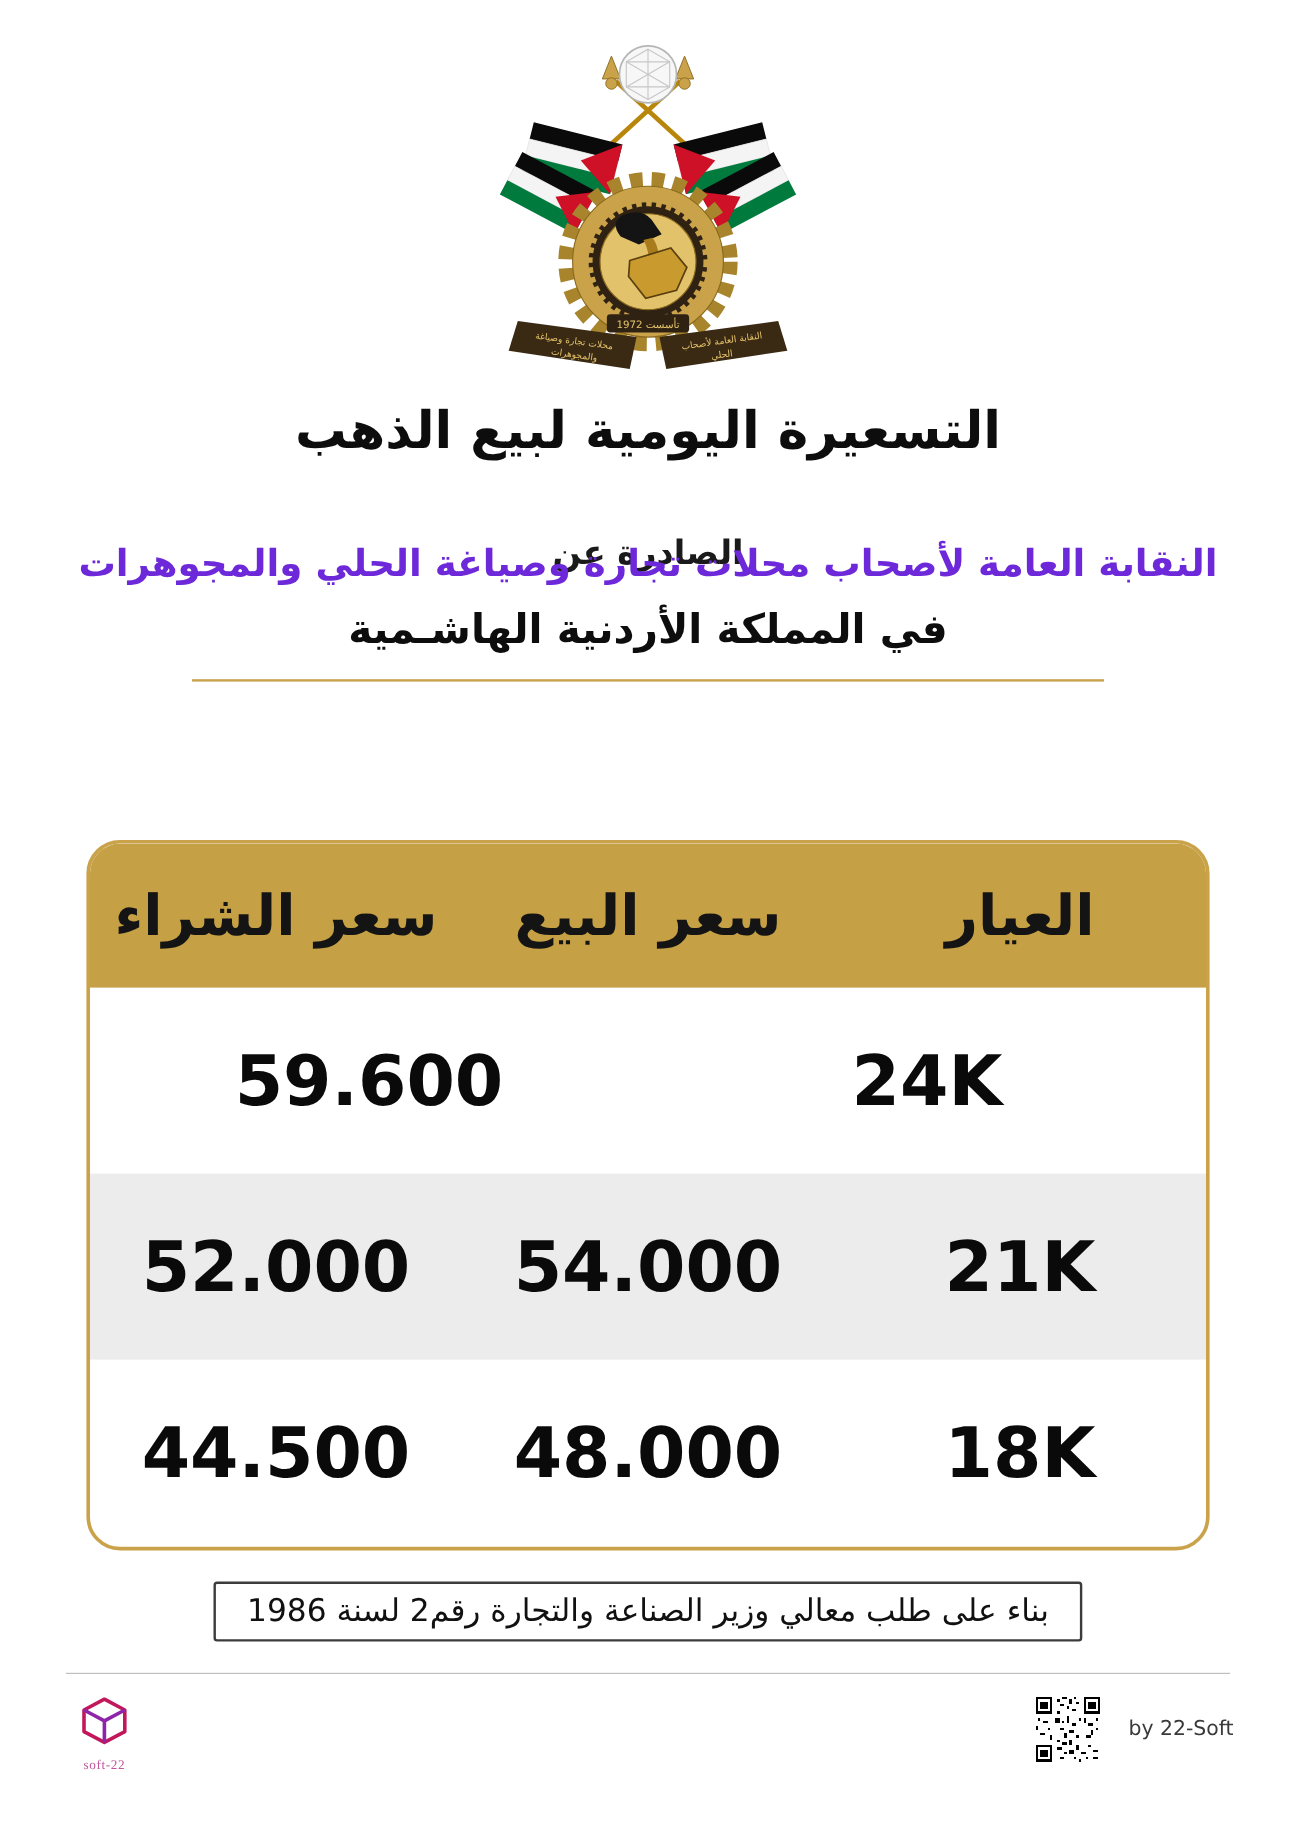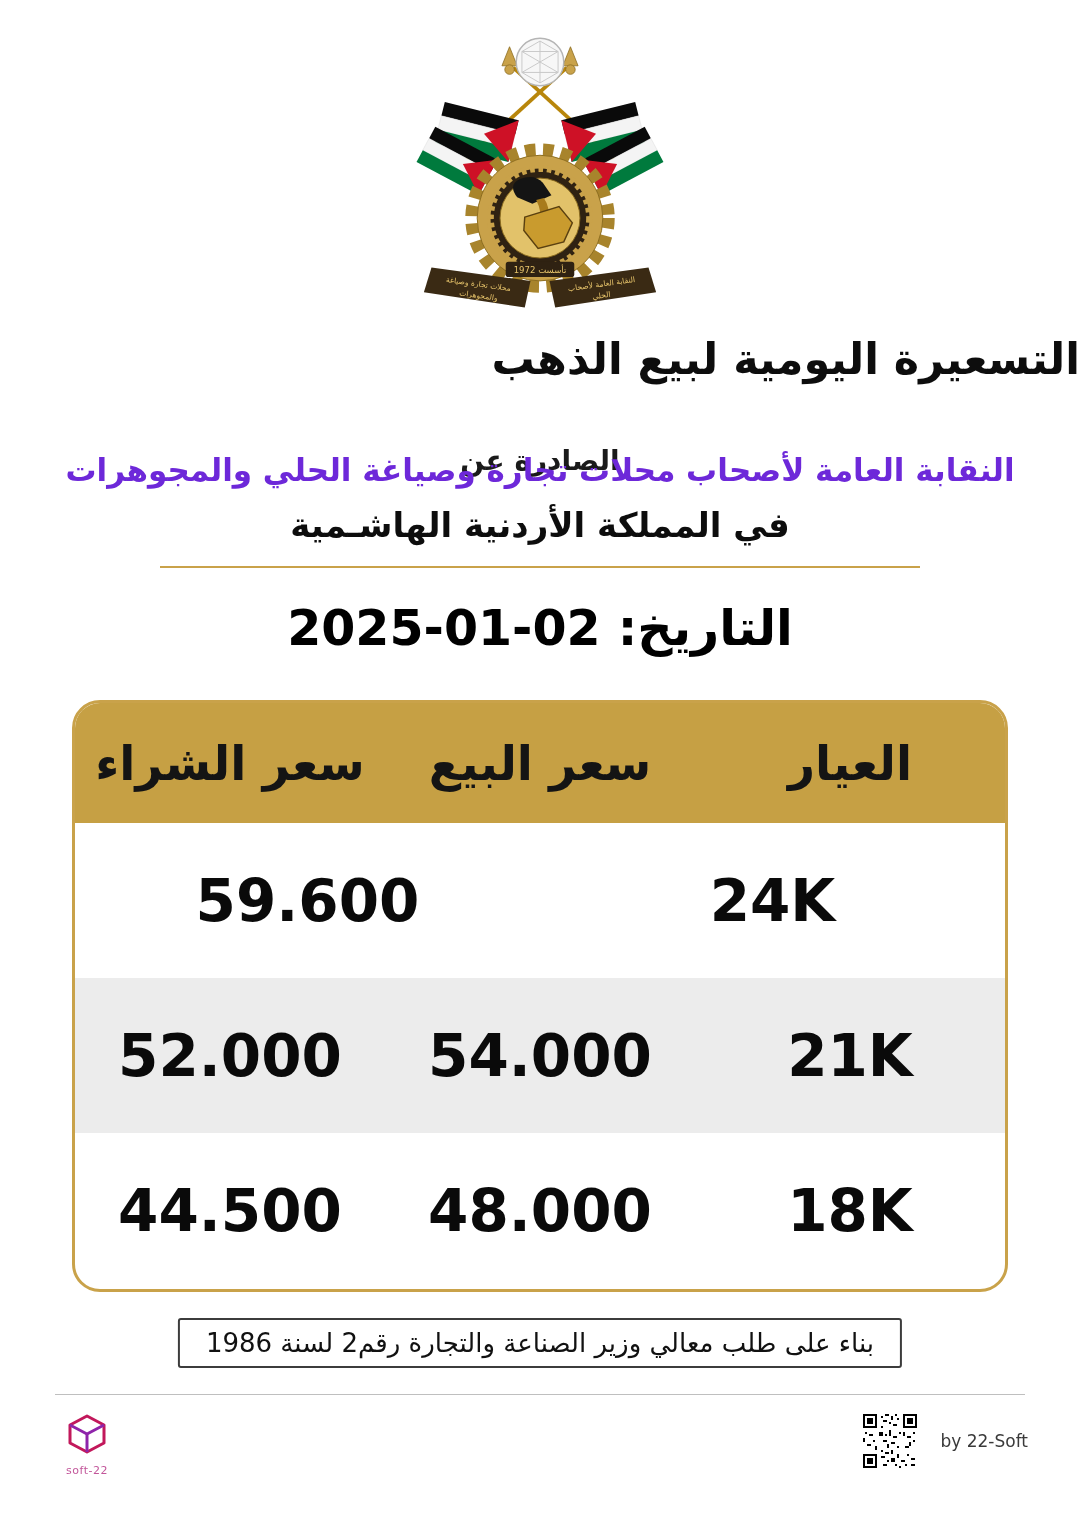--- a/index.html
+++ b/index.html
@@ -16,21 +16,21 @@
 
   
   .logo-wrap {
     position:absolute; top:22px; left:50%; transform:translateX(-50%);
     width:300px; height:316px; text-align:center;
   }
 
   
   .title {
     position:absolute; top:334px; width:100%;
-    text-align:right; font-size:43px; font-weight:bold; color:#0d0d0d;
+    text-align:center; font-size:43px; font-weight:bold; color:#0d0d0d;
   }
   .issued-by {
     position:absolute; top:412px; width:100%;
     text-align:center; font-size:28px; font-weight:600; color:#1a1a1a;margin-top:32px;
   }
   .org-line {
     position:absolute; top:452px; width:100%;
     text-align:center; font-size:31px; font-weight:bold; color:#6d28d9;
   }
   .country-line {
@@ -74,20 +74,21 @@
   }
 
   
   .footer-divider {
     position:absolute; top:1394px; left:55px; right:55px;
     height:1px; background:#bfbfbf; border:none;
   }
   .footer-left {
     position:absolute; top:1412px; left:52px; width:70px;
     text-align:center;
+    font-family:Liberation Serif, serif;
   }
   .brand-text {
     display:block; margin-top:2px;
     font-size:11px; color:#c2569a; letter-spacing:0.5px;
   }
   .footer-right {
     position:absolute; top:1412px; right:52px;
     display:flex; align-items:center; gap:21px; direction:ltr;
   }
   .credit-text { font-size:17px; color:#3a3a3a; }
@@ -173,21 +174,20 @@
       <text x="215" y="278" font-size="8" fill="#e6c36a" text-anchor="middle" transform="rotate(-8 215 278)">النقابة العامة لأصحاب</text>
       <text x="215" y="290" font-size="8" fill="#e6c36a" text-anchor="middle" transform="rotate(-8 215 290)">الحلي</text>
     </svg>
   </div>
 
   <h1 class="title">التسعيرة اليومية لبيع الذهب</h1>
   <div class="issued-by">الصادرة عن</div>
   <div class="org-line">النقابة العامة لأصحاب محلات تجارة وصياغة الحلي والمجوهرات</div>
   <div class="country-line">في المملكة الأردنية الهاشـمية</div>
   <div class="gold-divider"></div>
-  <div class="date-line">التاريخ: 02-01-2025</div>
 
   <div class="price-table">
     <div class="t-header">
       <div class="cell">العيار</div>
       <div class="cell">سعر البيع</div>
       <div class="cell">سعر الشراء</div>
     </div>
     <div class="t-row">
       <div class="cell">24K</div>
       <div class="cell">59.600</div>

